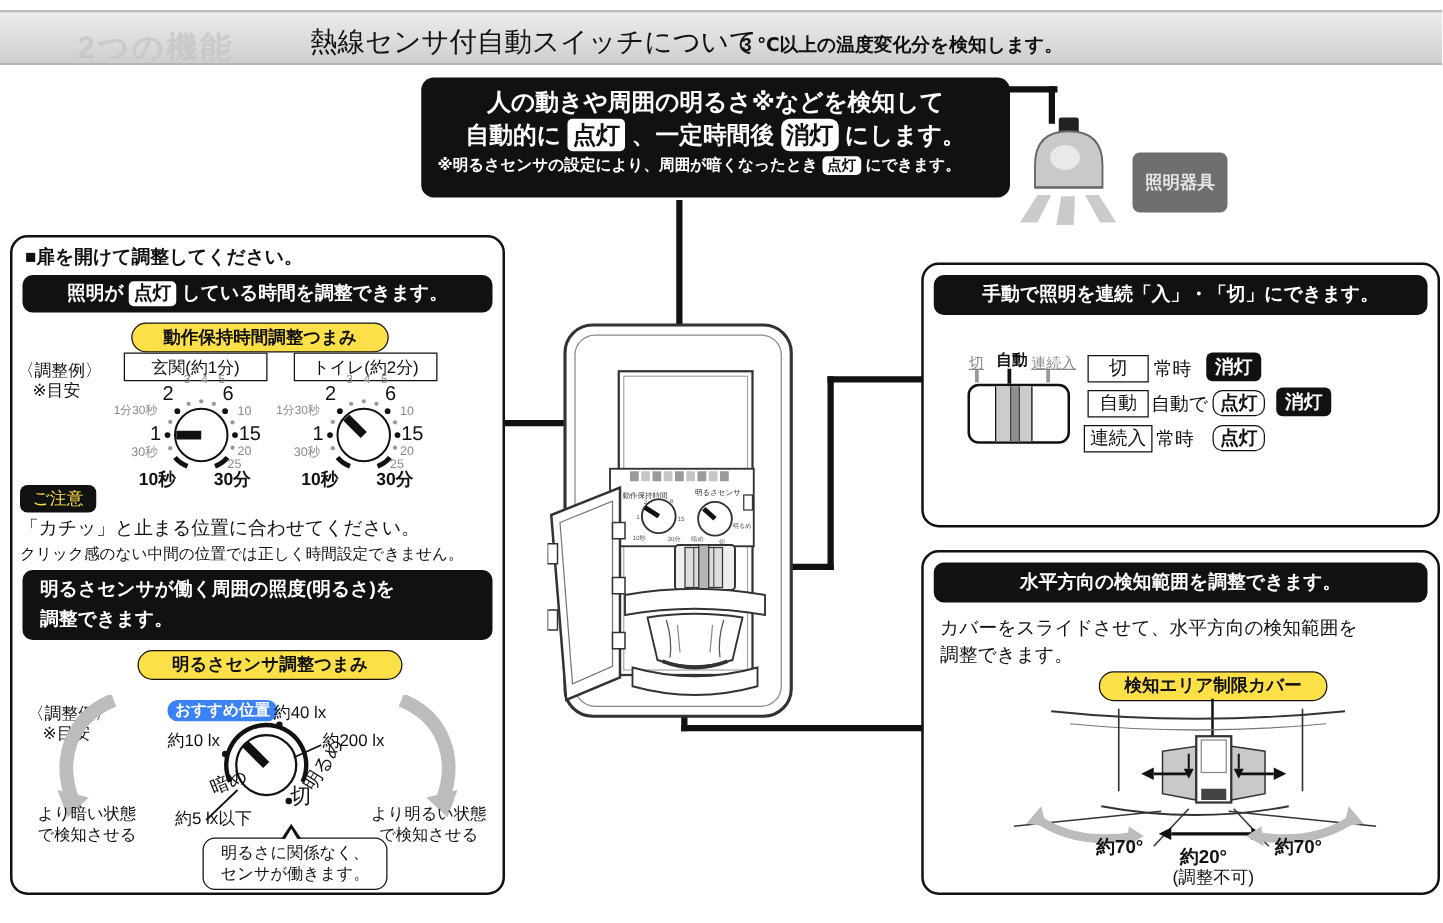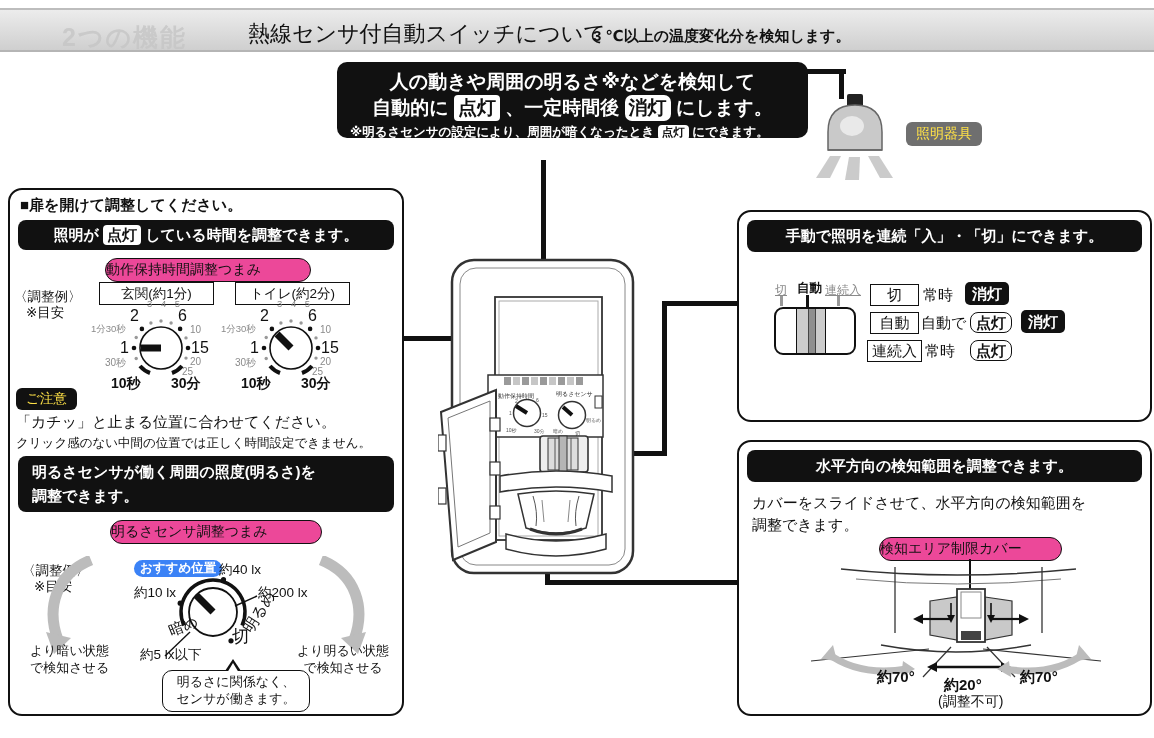--- a/index.html
+++ b/index.html
@@ -10,52 +10,52 @@
   .b{font-weight:bold;}
   .gray{color:#8a8a8a;}
   
   .header{left:0;top:8px;width:1154px;height:40px;
           background:linear-gradient(#ececec,#cfcfcf);
           border-top:2px solid #bdbdbd;border-bottom:2px solid #b5b5b5;}
   .header-watermark{left:62px;top:11px;font-size:25px;font-weight:bold;color:#c6c6c6;letter-spacing:2px;opacity:.8;text-align:center;}
   .header-title{left:248px;top:9px;font-size:22px;font-weight:normal;}
   .header-sub{left:593px;top:17px;font-size:15px;font-weight:bold;}
   
-  .introbox{left:337px;top:62px;width:471px;height:76px;background:#111;border-radius:10px;color:#fff;}
+  .introbox{left:337px;top:62px;width:471px;height:96px;background:#111;border-radius:10px;color:#fff;}
   .intro-l1{left:0;top:7px;width:471px;text-align:center;font-size:19px;font-weight:bold;}
   .intro-l2{left:0;top:33px;width:471px;text-align:center;font-size:19px;font-weight:bold;}
   .intro-n1{left:13px;top:62px;font-size:12.5px;font-weight:bold;}
   .intro-n2{left:13px;top:80px;font-size:12.5px;font-weight:bold;}
   .wbadge{display:inline-block;background:#fff;color:#111;border-radius:4px;padding:0 4px;font-weight:bold;}
   .wbadge-off{display:inline-block;background:#fff;color:#111;border-radius:7px;padding:0 4px;font-weight:bold;}
   
   .panel{border:2.5px solid #111;border-radius:14px;background:#fff;}
   .blackbar{background:#111;color:#fff;border-radius:8px;font-weight:bold;text-align:center;}
-  .pill{border:1.6px solid #111;border-radius:14px;background:#ec4899;font-weight:normal;
-        text-align:left;font-size:14px;line-height:21px;}
+  .pill{border:1.6px solid #111;border-radius:14px;background:#fde047;font-weight:bold;
+        text-align:center;font-size:14px;line-height:21px;}
   .casebox{border:1.5px solid #111;background:#fff;text-align:center;font-size:13.5px;line-height:21px;}
   .cautionbadge{display:inline-block;background:#111;color:#fde047;border-radius:6px;
         padding:2px 10px;font-size:13.5px;font-weight:normal;}
   
   .dial{width:140px;height:92px;}
   .dl{position:absolute;line-height:1;}
   .f16{font-size:16px;} .f10{font-size:10px;} .f14b{font-size:14px;font-weight:bold;} .f9{font-size:9.5px;}
   
   .modebox{position:absolute;border:1.5px solid #111;background:#fff;text-align:center;
            font-size:15px;line-height:20px;height:20px;}
   .badge-dark{position:absolute;background:#111;color:#fff;border-radius:5px;
            font-size:15px;font-weight:bold;line-height:23px;height:23px;padding:0 7px;}
   .badge-light{position:absolute;background:#fff;color:#111;border:1.8px solid #111;border-radius:8px;
            font-size:15px;font-weight:bold;line-height:19px;height:19px;padding:0 5px;}
   .rowtext{position:absolute;font-size:15px;}
   
   .conn{position:absolute;background:#111;}
   .cdot{position:absolute;width:11px;height:11px;border-radius:50%;background:#111;}
   
-  .lamp-badge{background:#6f6f6f;color:#fde047;border-radius:6px;font-size:14px;font-weight:normal;padding:3px 10px;}
+  .lamp-badge{background:#6f6f6f;color:#e5e5e5;border-radius:6px;font-size:14px;font-weight:bold;padding:15px 10px;}
   .recbadge{position:absolute;background:#3b82f6;color:#fff;border-radius:10px;font-size:12.5px;
             font-weight:bold;line-height:17px;padding:0 6px;}
   .bubble{position:absolute;border:1.6px solid #111;border-radius:10px;background:#fff;
           font-size:13px;text-align:center;line-height:1.3;padding:3px 7px;}
   .tri-b{position:absolute;width:0;height:0;border-left:8px solid transparent;border-right:8px solid transparent;
          border-bottom:12px solid #111;}
   .tri-w{position:absolute;width:0;height:0;border-left:6px solid transparent;border-right:6px solid transparent;
          border-bottom:10px solid #fff;}
   .rot-dark{transform:rotate(-22deg);} .rot-bright{transform:rotate(-58deg);}
 </style>

